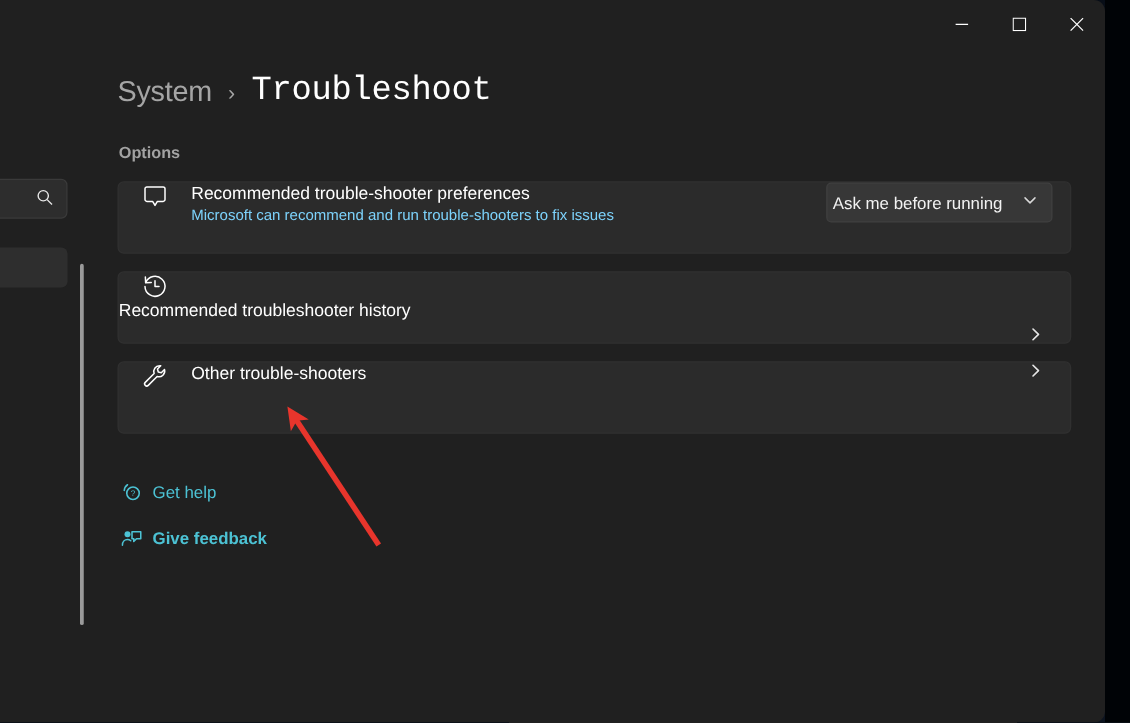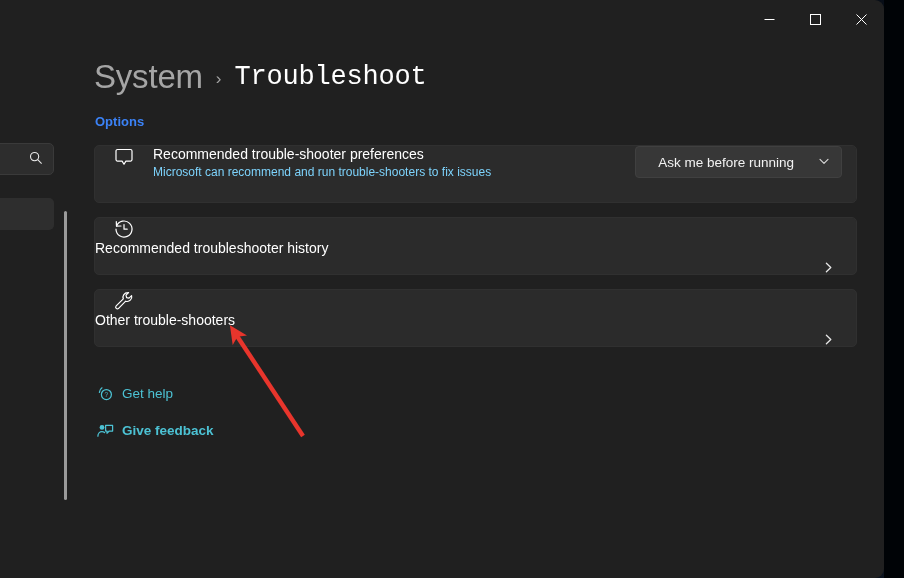--- a/index.html
+++ b/index.html
@@ -128,21 +128,21 @@
 
   .breadcrumb {
     position: absolute;
     left: 0;
     top: 58px;
     display: flex;
     align-items: center;
     gap: 13px;
   }
   .crumb-system {
-    font-size: 33px;
+    font-size: 23px;
     color: #a5a5a5;
     letter-spacing: -0.2px;
   }
   .crumb-sep {
     font-size: 17px;
     color: #a5a5a5;
     line-height: 1;
     position: relative;
     top: 1px;
   }
@@ -152,38 +152,38 @@
     letter-spacing: -0.2px;
     font-family: Liberation Mono, monospace;
   }
 
   .section-label {
     position: absolute;
     left: 1px;
     top: 114px;
     font-size: 13px;
     font-weight: bold;
-    color: #3b82f6;
+    color: #a3a3a3;
   }
 
   
   .card {
     position: absolute;
     left: 0;
     width: 763px;
     background: #2b2b2b;
     border: 1px solid #303030;
     border-radius: 5px;
     box-sizing: border-box;
     display: flex;
     align-items: flex-start;
   }
   .card.c1 { top: 145px; height: 58px; }
   .card.c2 { top: 217px; height: 58px; flex-direction: column; }
-  .card.c3 { top: 289px; height: 58px; flex-direction: column; }
+  .card.c3 { top: 289px; height: 58px; }
 
   .card-icon {
     width: 58px;
     min-width: 58px;
     display: flex;
     align-items: center;
     justify-content: center;
     color: #ffffff;
   }
   .card-text {
@@ -209,22 +209,22 @@
   }
 
   .dropdown {
     height: 32px;
     background: #373737;
     border: 1px solid #404040;
     border-radius: 4px;
     box-sizing: border-box;
     display: flex;
     align-items: center;
-    padding: 0 11px 0 22px;
-    gap: 24px;
+    padding: 0 11px 0 4px;
+    gap: 16px;
     cursor: default;
   }
   .dropdown-value {
     font-size: 13.5px;
     color: #f2f2f2;
     white-space: nowrap;
   }
 
   .chev-right {
     width: 28px;

